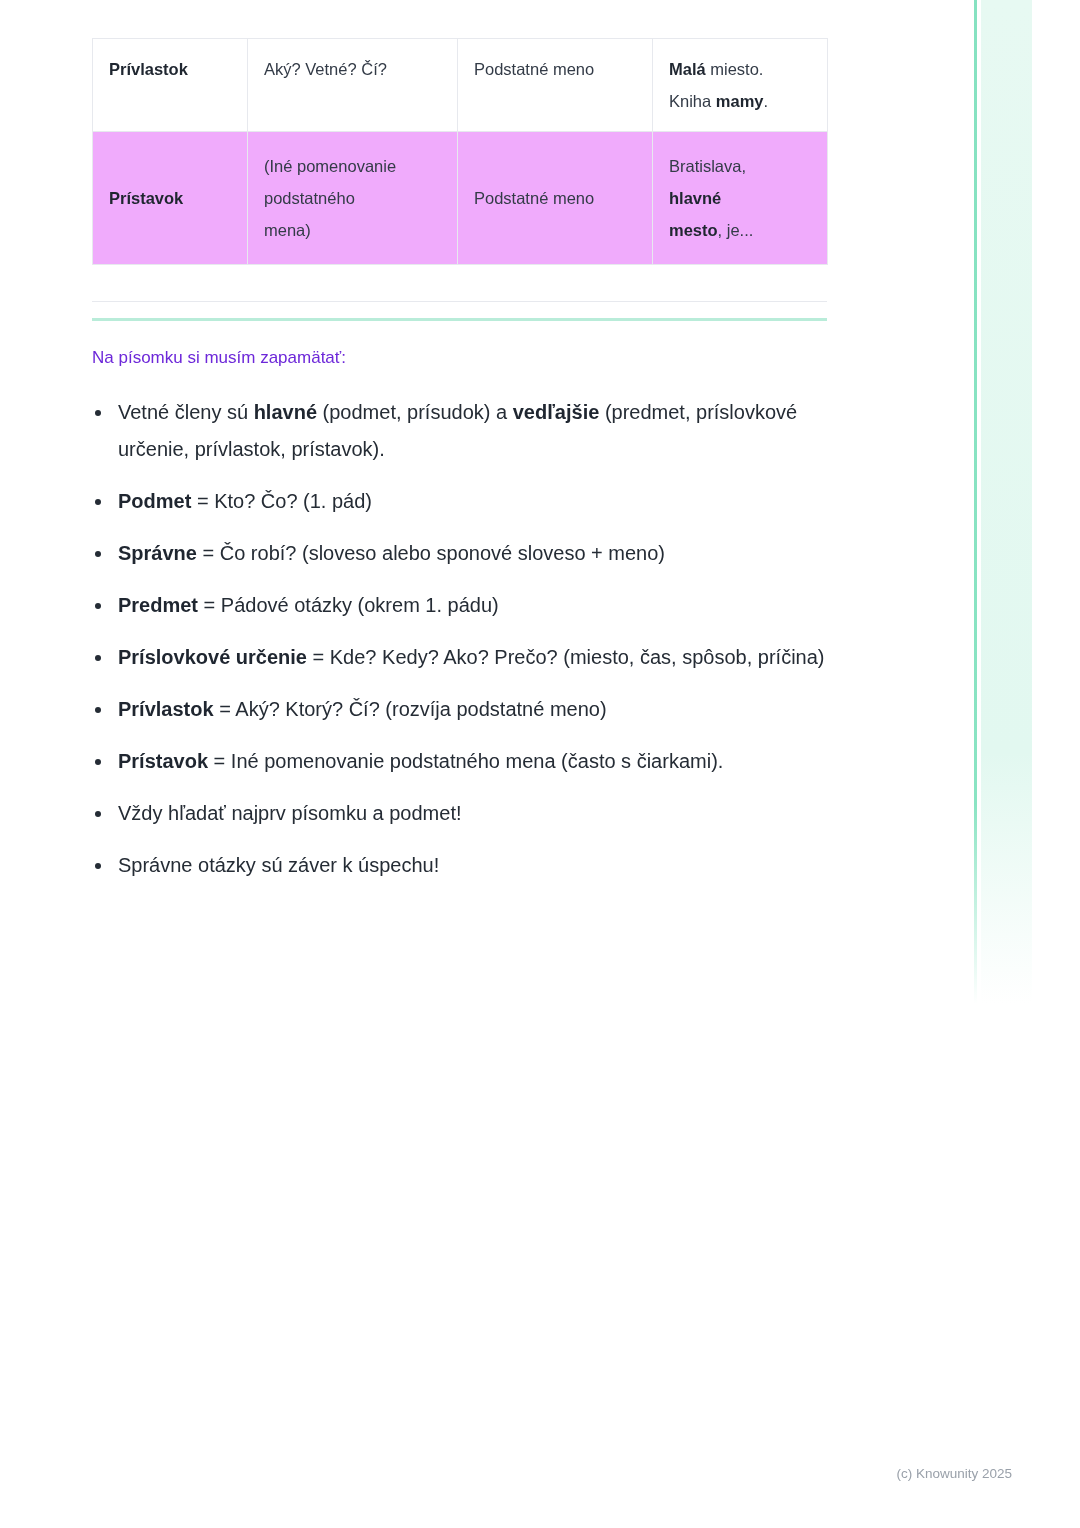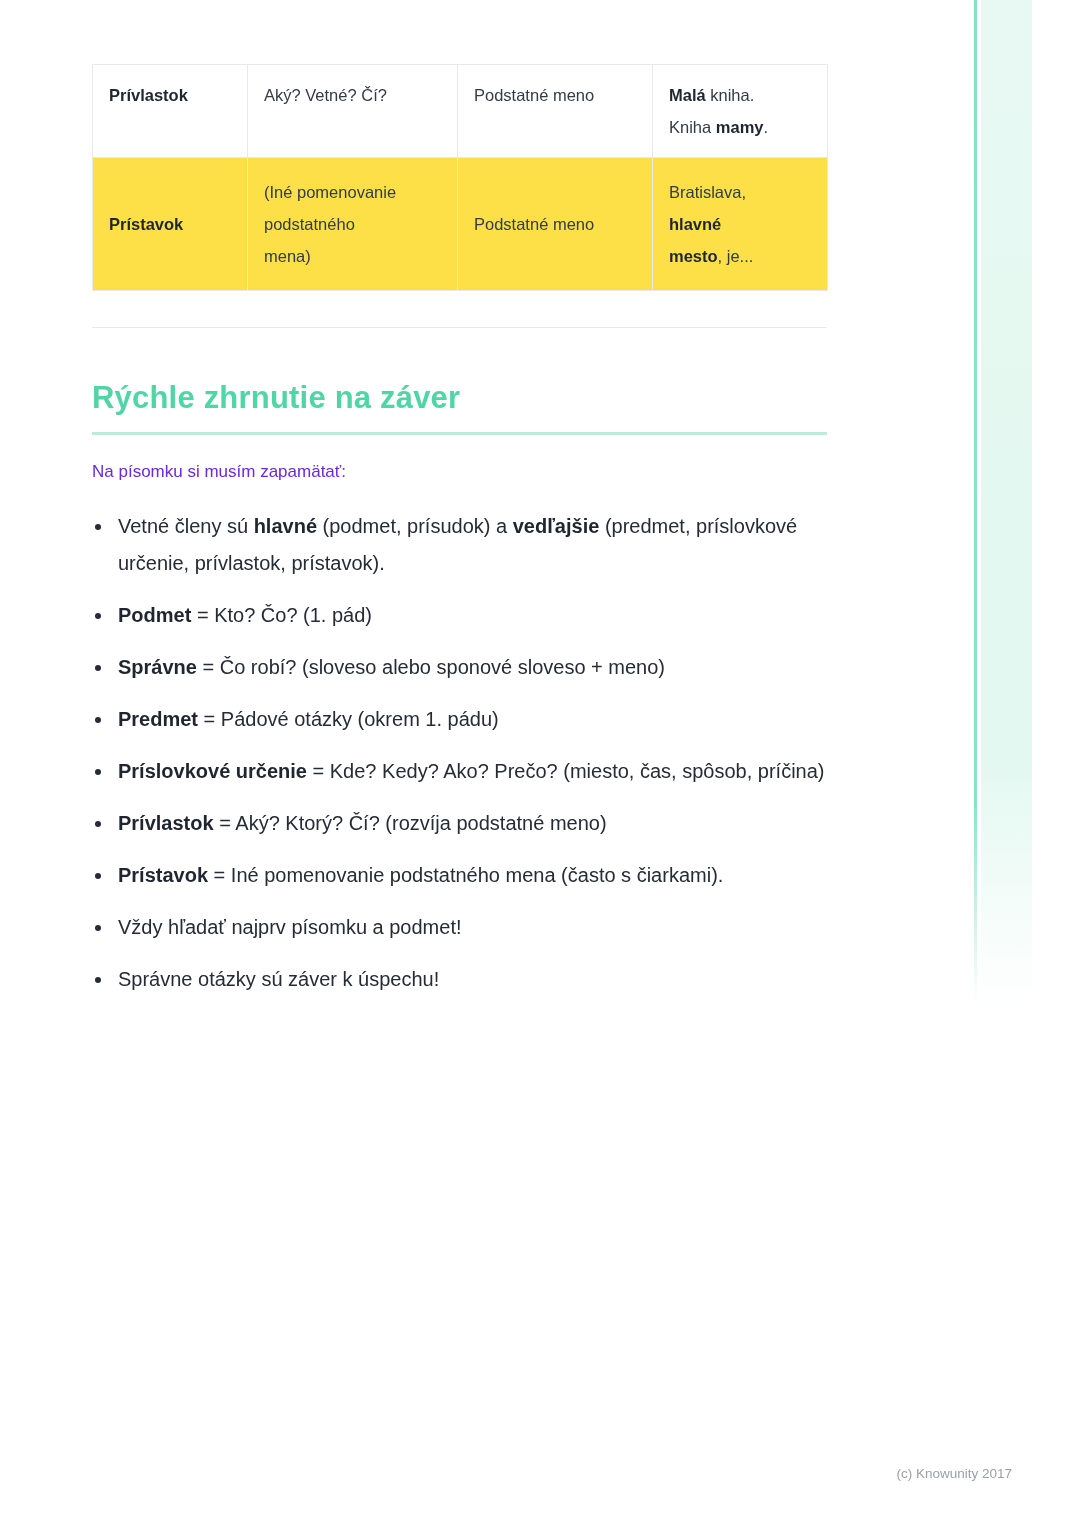--- a/index.html
+++ b/index.html
@@ -17,35 +17,35 @@
   
   .stripe-line {
     position: absolute; left: 974px; top: 0; width: 3px; height: 1004px;
     background: linear-gradient(to bottom, #86e2c1 0%, #8ae4c3 80%, rgba(138,228,195,0) 100%);
   }
   .stripe-band {
     position: absolute; left: 981px; top: 0; width: 51px; height: 1004px;
     background: linear-gradient(to bottom, #e7f9f2 0%, #e2f8f0 75%, rgba(226,248,240,0) 100%);
   }
 
-  .content { position: absolute; left: 92px; top: 38px; width: 735px; margin-top: 26px; }
+  .content { position: absolute; left: 92px; top: 38px; width: 735px; }
 
   
   table.grammar-table { border-collapse: collapse; width: 735px; table-layout: fixed; }
   table.grammar-table td {
     border: 1px solid #e7e9ee;
     padding: 14px 16px;
     font-size: 16.5px;
     line-height: 1.95;
     color: #333b47;
     vertical-align: middle;
     word-wrap: break-word;
   }
   tr.row-top td { vertical-align: top; height: 64px; }
-  tr.row-alt td { background: #fde047; height: 104px; }
+  tr.row-alt td { background: #f0abfc; height: 104px; }
   td.term { font-weight: bold; color: #1f2630; }
   .b { font-weight: bold; color: #1f2630; }
 
   .divider { border: none; border-top: 1px solid #e7e9ee; margin: 36px 0 0 0; }
 
   .heading {
     margin: 52px 0 0 0;
     font-size: 31px;
     font-weight: bold;
     color: #50d5a5;
@@ -87,47 +87,46 @@
         <col style="width:155px">
         <col style="width:210px">
         <col style="width:195px">
         <col style="width:175px">
       </colgroup>
       <tbody>
         <tr class="row-top">
           <td class="term"><span><span class="b">Prívlastok</span></span></td>
           <td><span><span>Aký? Vetné? Čí?</span></span></td>
           <td><span><span>Podstatné meno</span></span></td>
-          <td><span><span class="b">Malá</span><span> kniha.</span><br><span>Kniha </span><span class="b">mamy</span><span>.</span></span></td>
+          <td><span><span class="b">Malá</span><span> miesto.</span><br><span>Kniha </span><span class="b">mamy</span><span>.</span></span></td>
         </tr>
         <tr class="row-alt">
           <td class="term"><span><span class="b">Prístavok</span></span></td>
           <td><span><span>(Iné pomenovanie</span><br><span>podstatného</span><br><span>mena)</span></span></td>
           <td><span><span>Podstatné meno</span></span></td>
           <td><span><span>Bratislava,</span><br><span class="b">hlavné</span><br><span class="b">mesto</span><span>, je...</span></span></td>
         </tr>
       </tbody>
     </table>
 
     <hr class="divider">
 
-    <h1 class="heading">Rýchle zhrnutie na záver</h1>
     <div class="heading-underline"></div>
 
     <p class="intro">Na písomku si musím zapamätať:</p>
 
     <ul class="bullets">
       <li><span><span>Vetné členy sú </span><span class="b">hlavné</span><span> (podmet, prísudok) a </span><span class="b">vedľajšie</span><span> (predmet, príslovkové určenie, prívlastok, prístavok).</span></span></li>
       <li><span><span class="b">Podmet</span><span> = Kto? Čo? (1. pád)</span></span></li>
       <li><span><span class="b">Správne</span><span> = Čo robí? (sloveso alebo sponové sloveso + meno)</span></span></li>
       <li><span><span class="b">Predmet</span><span> = Pádové otázky (okrem 1. pádu)</span></span></li>
       <li><span><span class="b">Príslovkové určenie</span><span> = Kde? Kedy? Ako? Prečo? (miesto, čas, spôsob, príčina)</span></span></li>
       <li><span><span class="b">Prívlastok</span><span> = Aký? Ktorý? Čí? (rozvíja podstatné meno)</span></span></li>
       <li><span><span class="b">Prístavok</span><span> = Iné pomenovanie podstatného mena (často s čiarkami).</span></span></li>
       <li><span><span>Vždy hľadať najprv písomku a podmet!</span></span></li>
       <li><span><span>Správne otázky sú záver k úspechu!</span></span></li>
     </ul>
 
   </div>
 
-  <div class="footer">(c) Knowunity 2017</div>
+  <div class="footer">(c) Knowunity 2025</div>
 
 </div>
 
 </body></html>

